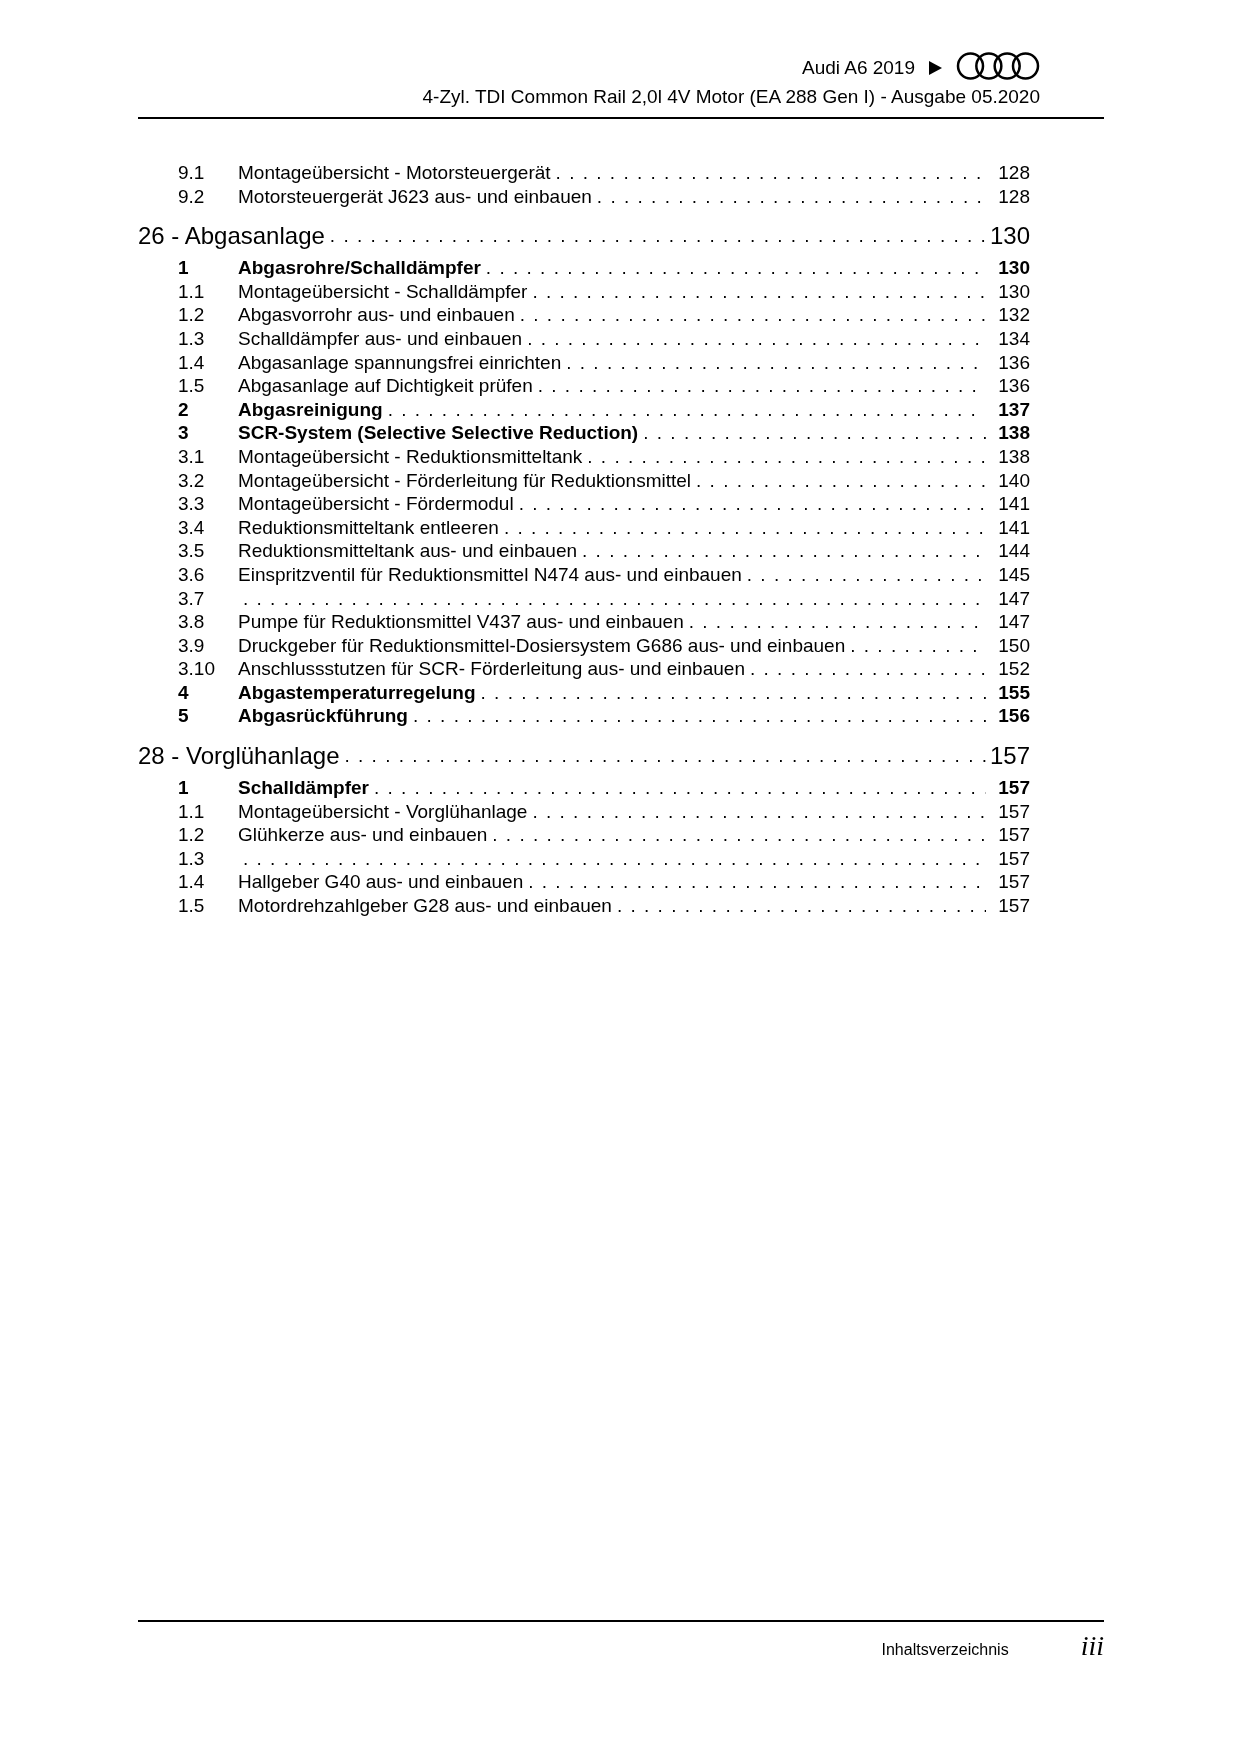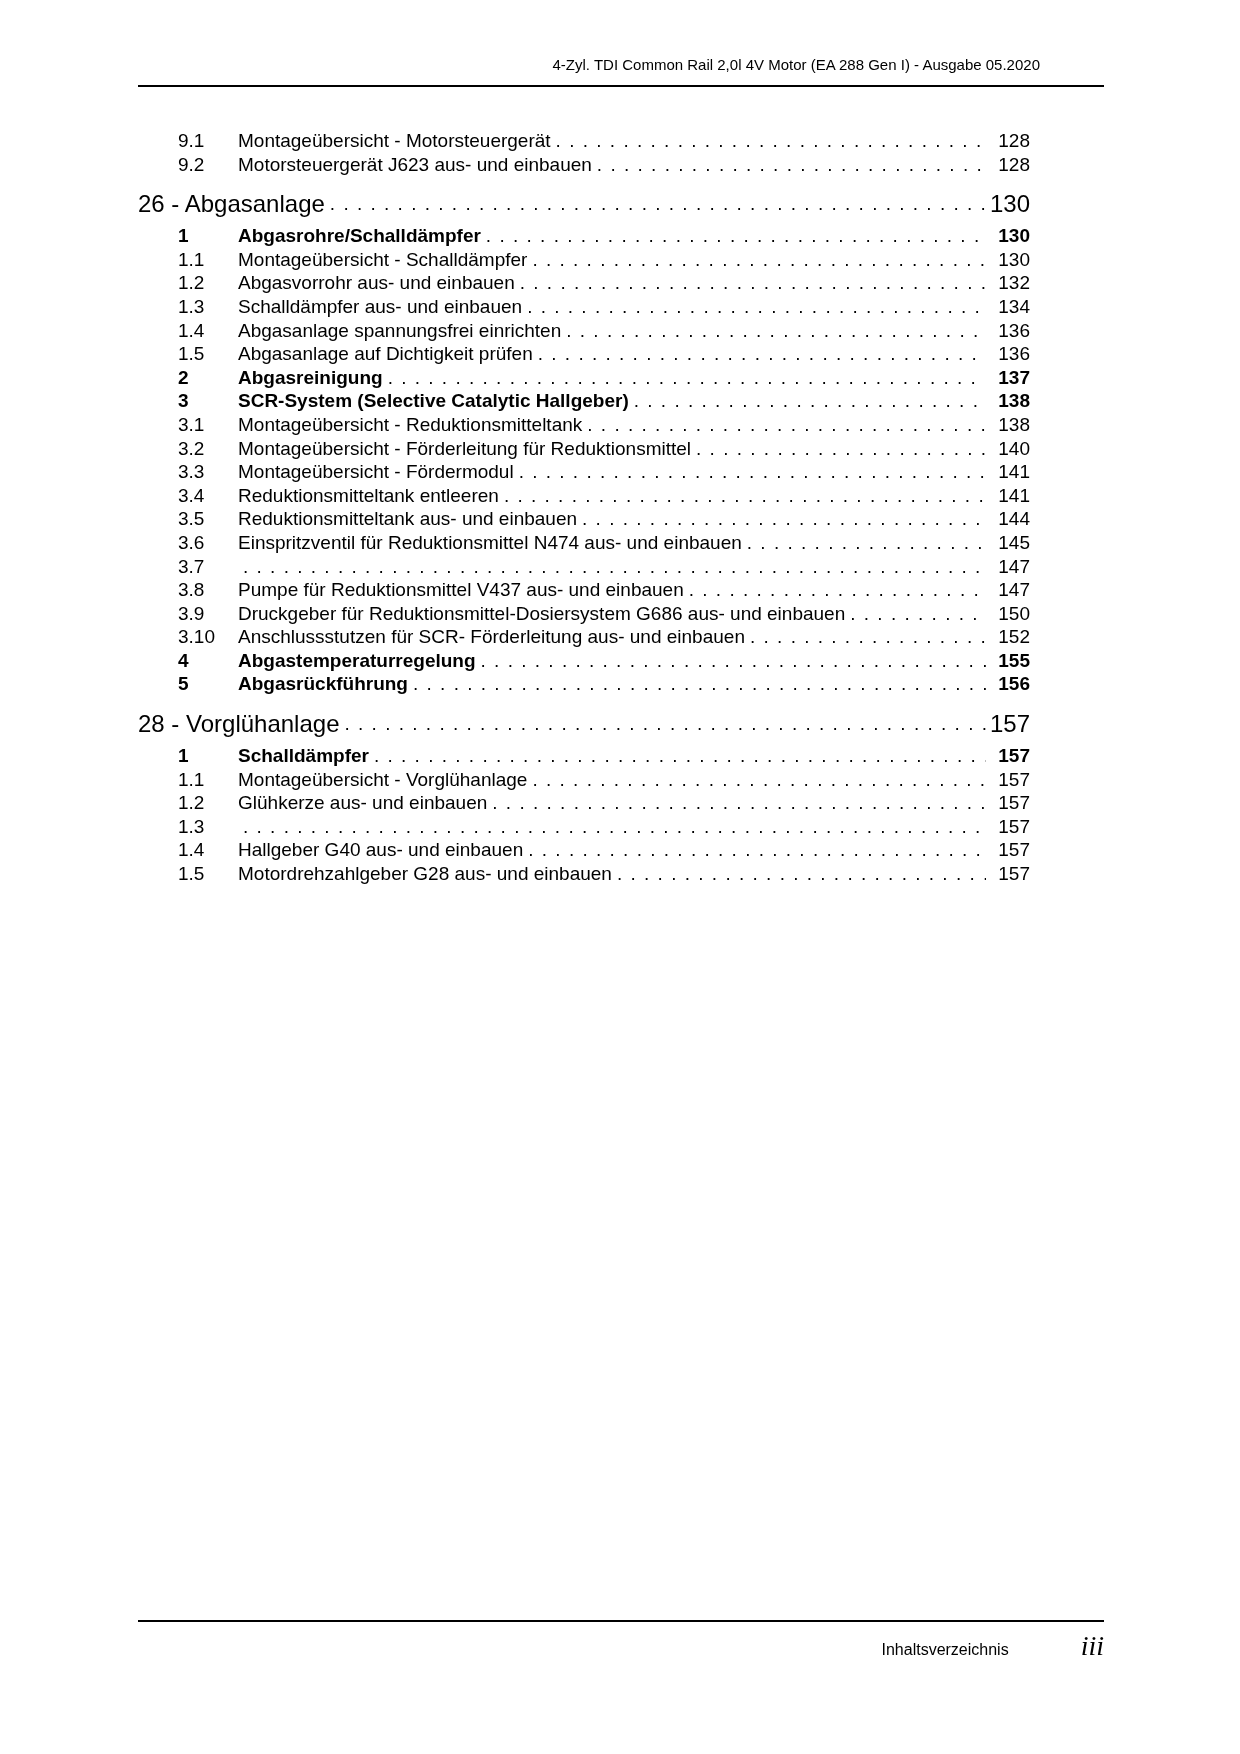--- a/index.html
+++ b/index.html
@@ -22,21 +22,21 @@
   }
   .brand-arrow {
     display: inline-block; width: 0; height: 0;
     border-left: 13px solid #000;
     border-top: 7px solid transparent;
     border-bottom: 7px solid transparent;
   }
   .audi-rings { display: inline-block; }
   .header-line2 {
     text-align: right; padding-right: 64px;
-    font-size: 15px; line-height: 26px;
+    font-size: 19px; line-height: 26px;
   }
   .header-rule { border: none; border-top: 2px solid #000; margin-top: 7px; }
 
   
   .toc { margin-top: 42px; padding-right: 74px; }
   .toc-row {
     display: flex; align-items: center;
     font-size: 19px; line-height: 23.6px;
     padding-left: 40px;
   }
@@ -71,20 +71,34 @@
   }
 </style>
 </head>
 <body>
 
 <div class="page">
 
   <div class="content">
 
     <header>
+      <div class="header-line1">
+        <span>Audi A6 2019</span>
+        <span class="brand-arrow"></span>
+        <span class="audi-rings">
+          <svg width="84" height="30" viewBox="0 0 100 36" xmlns="http://www.w3.org/2000/svg">
+            <g fill="none" stroke="#000" stroke-width="3">
+              <circle cx="17" cy="18" r="15"></circle>
+              <circle cx="39" cy="18" r="15"></circle>
+              <circle cx="61" cy="18" r="15"></circle>
+              <circle cx="83" cy="18" r="15"></circle>
+            </g>
+          </svg>
+        </span>
+      </div>
       <div class="header-line2">4-Zyl. TDI Common Rail 2,0l 4V Motor (EA 288 Gen I) - Ausgabe 05.2020</div>
       <hr class="header-rule">
     </header>
 
     <main class="toc">
 
     <div class="toc-row subsection">
           <span class="toc-num">9.1</span>
           <span class="toc-title">Montageübersicht - Motorsteuergerät</span>
           <span class="toc-leader">. . . . . . . . . . . . . . . . . . . . . . . . . . . . . . . . . . . . . . . . . . . . . . . . . . . . . . . . . . . . . . . . . . . . . . . . . . . . . . . . . . . . . . . . . . . . . . . . . . . . . . . . . . . . . . . . . . . . . . . . . . . . . . . . . . . . . . . . . . . . . . . . . . . . . . . . . . . . . . . . . . . . . . . . . . . . . . . . . . . . . . . . . . . . . . . . . . . . . . . . . . . . . . . . . . . . . . . . . . . . </span>
@@ -138,21 +152,21 @@
           <span class="toc-page">136</span>
         </div>
         <div class="toc-row section">
           <span class="toc-num">2</span>
           <span class="toc-title">Abgasreinigung</span>
           <span class="toc-leader">. . . . . . . . . . . . . . . . . . . . . . . . . . . . . . . . . . . . . . . . . . . . . . . . . . . . . . . . . . . . . . . . . . . . . . . . . . . . . . . . . . . . . . . . . . . . . . . . . . . . . . . . . . . . . . . . . . . . . . . . . . . . . . . . . . . . . . . . . . . . . . . . . . . . . . . . . . . . . . . . . . . . . . . . . . . . . . . . . . . . . . . . . . . . . . . . . . . . . . . . . . . . . . . . . . . . . . . . . . . . </span>
           <span class="toc-page">137</span>
         </div>
         <div class="toc-row section">
           <span class="toc-num">3</span>
-          <span class="toc-title">SCR-System (Selective Catalytic Hallgeber)</span>
+          <span class="toc-title">SCR-System (Selective Selective Reduction)</span>
           <span class="toc-leader">. . . . . . . . . . . . . . . . . . . . . . . . . . . . . . . . . . . . . . . . . . . . . . . . . . . . . . . . . . . . . . . . . . . . . . . . . . . . . . . . . . . . . . . . . . . . . . . . . . . . . . . . . . . . . . . . . . . . . . . . . . . . . . . . . . . . . . . . . . . . . . . . . . . . . . . . . . . . . . . . . . . . . . . . . . . . . . . . . . . . . . . . . . . . . . . . . . . . . . . . . . . . . . . . . . . . . . . . . . . . </span>
           <span class="toc-page">138</span>
         </div>
         <div class="toc-row subsection">
           <span class="toc-num">3.1</span>
           <span class="toc-title">Montageübersicht - Reduktionsmitteltank</span>
           <span class="toc-leader">. . . . . . . . . . . . . . . . . . . . . . . . . . . . . . . . . . . . . . . . . . . . . . . . . . . . . . . . . . . . . . . . . . . . . . . . . . . . . . . . . . . . . . . . . . . . . . . . . . . . . . . . . . . . . . . . . . . . . . . . . . . . . . . . . . . . . . . . . . . . . . . . . . . . . . . . . . . . . . . . . . . . . . . . . . . . . . . . . . . . . . . . . . . . . . . . . . . . . . . . . . . . . . . . . . . . . . . . . . . . </span>
           <span class="toc-page">138</span>
         </div>
         <div class="toc-row subsection">

